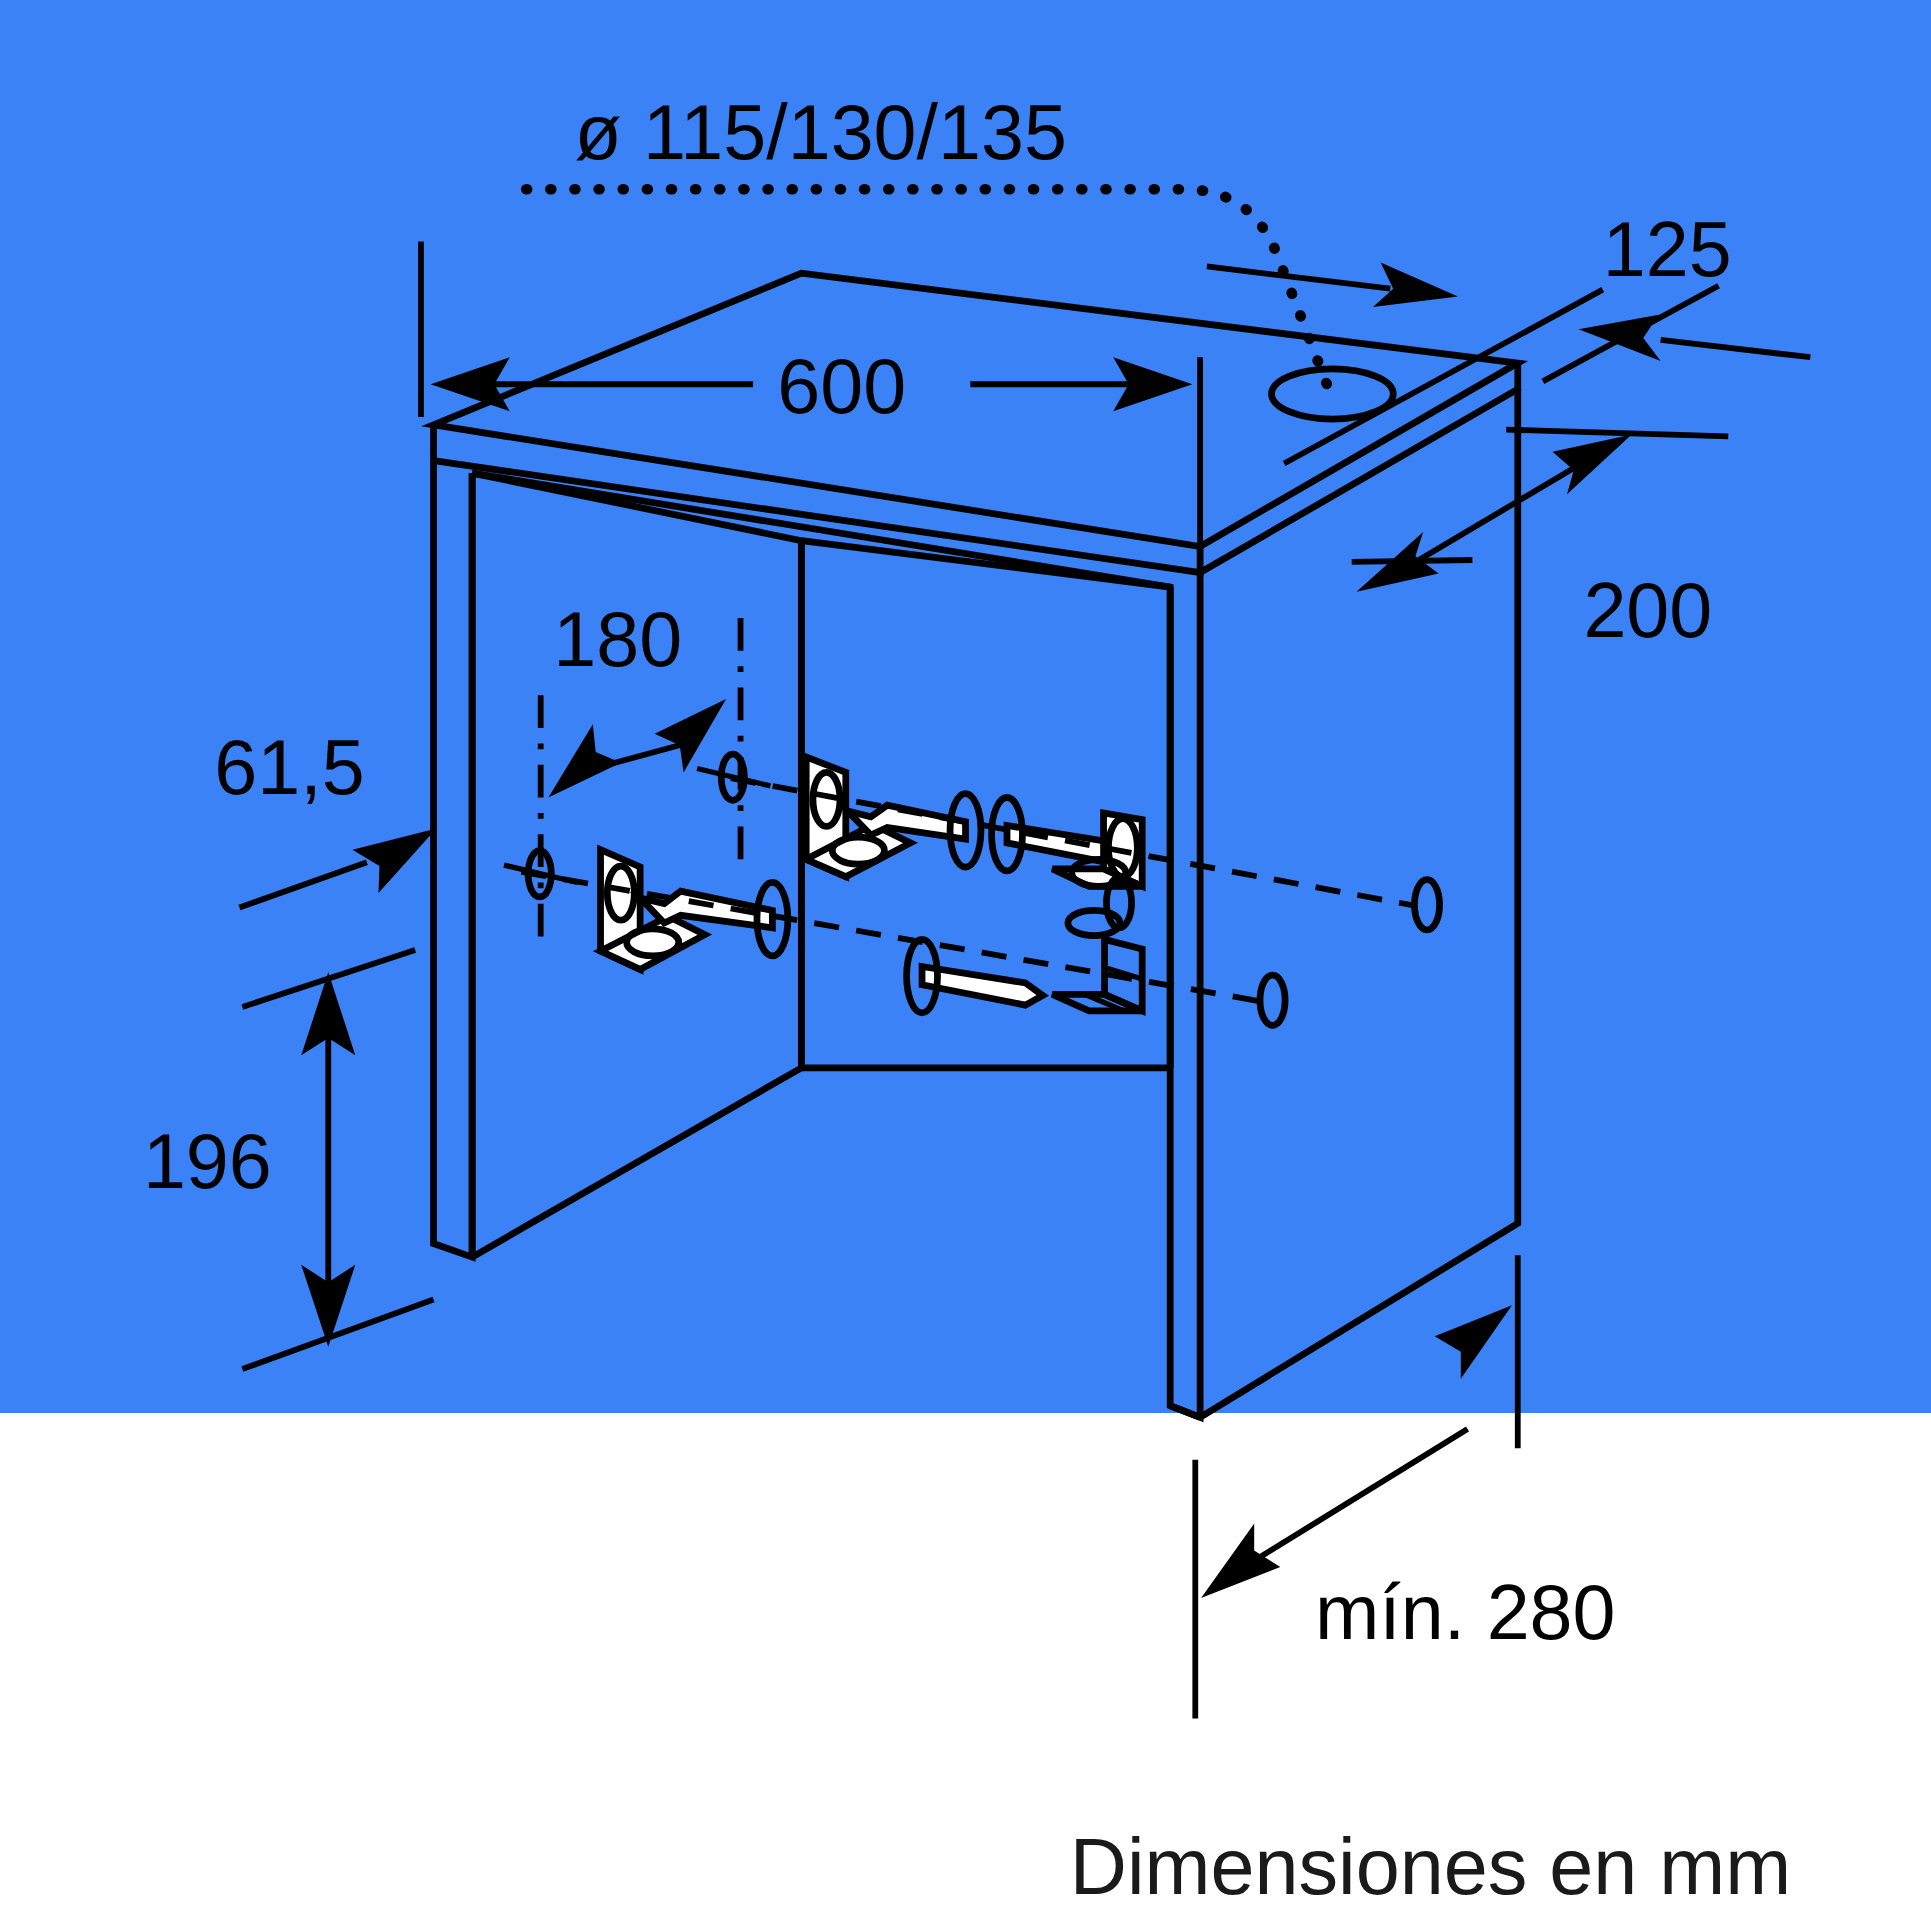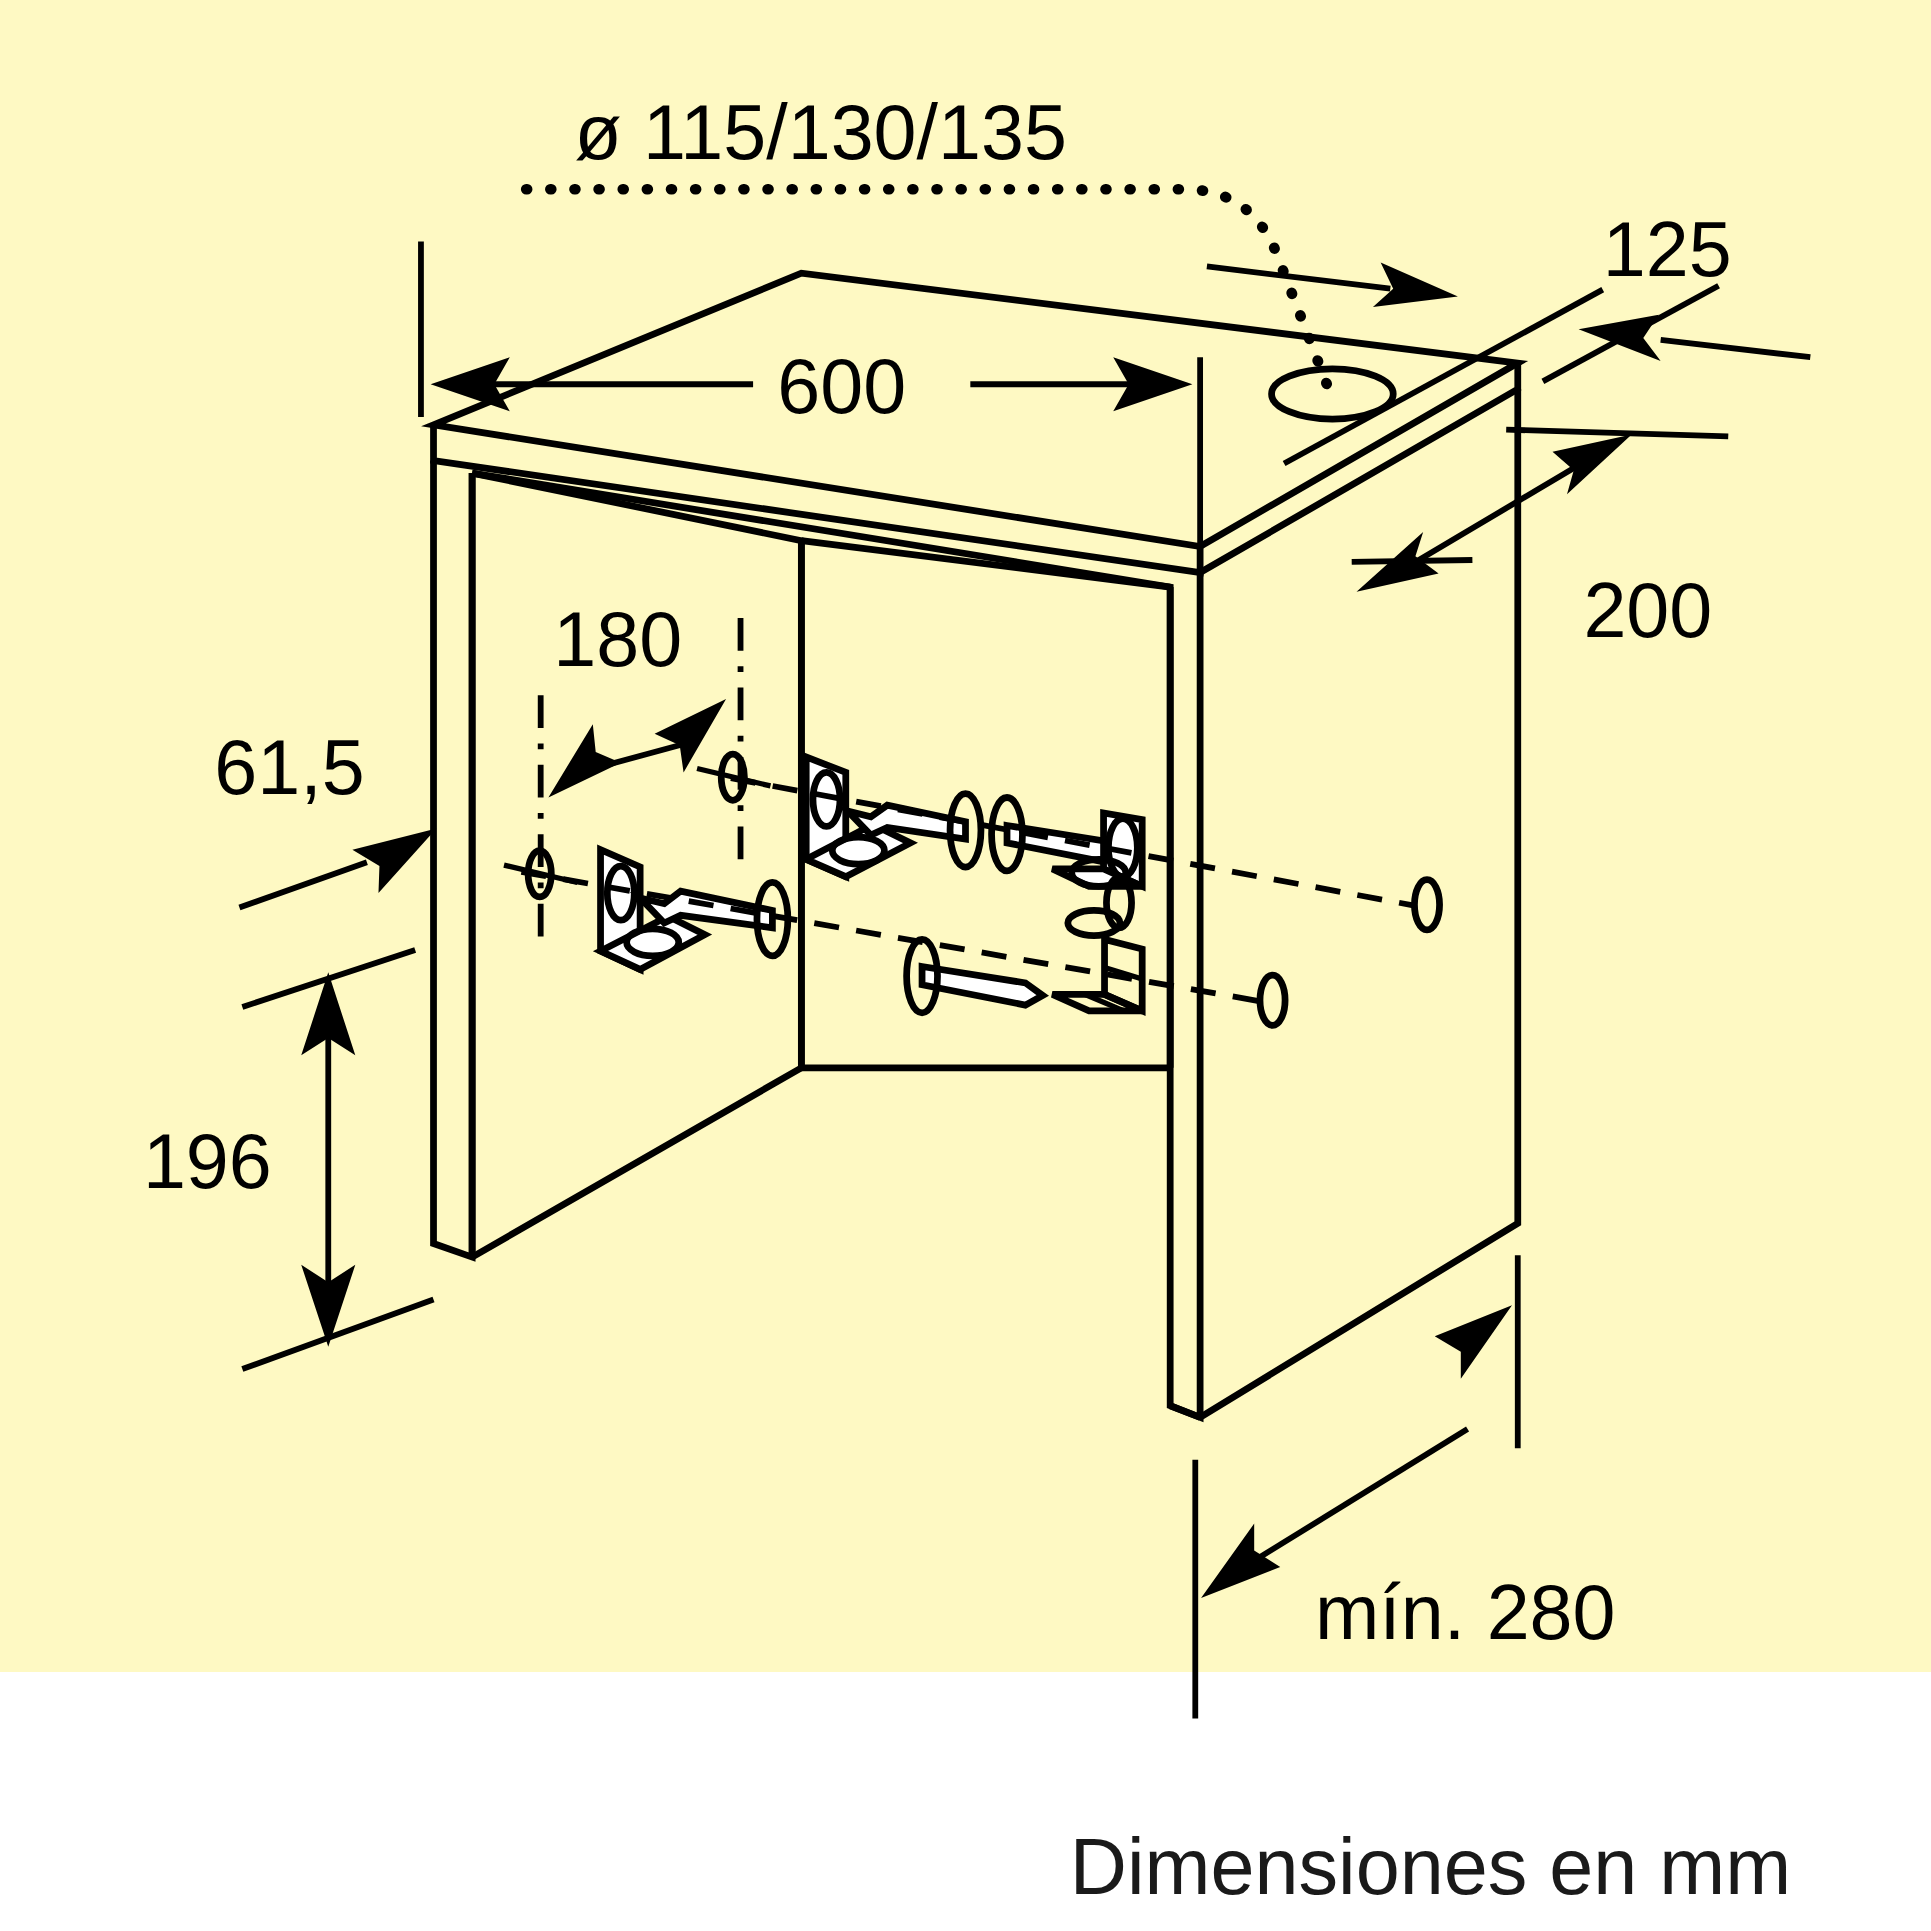--- a/index.html
+++ b/index.html
@@ -9,22 +9,22 @@
   }
   body {
     width: 1931px;
     height: 1931px;
     font-family: "Liberation Sans", sans-serif;
     overflow: hidden;
   }
   #diagram-root {
     position: relative;
     width: 1931px;
-    height: 1672px;
-    background: #fef9c3;
+    height: 1413px;
+    background: #3b82f6;
   }
   svg#drawing {
     display: block;
     width: 1931px;
     height: 1931px;
   }
   .ln {
     fill: none;
     stroke: #000000;
     stroke-width: 7;

